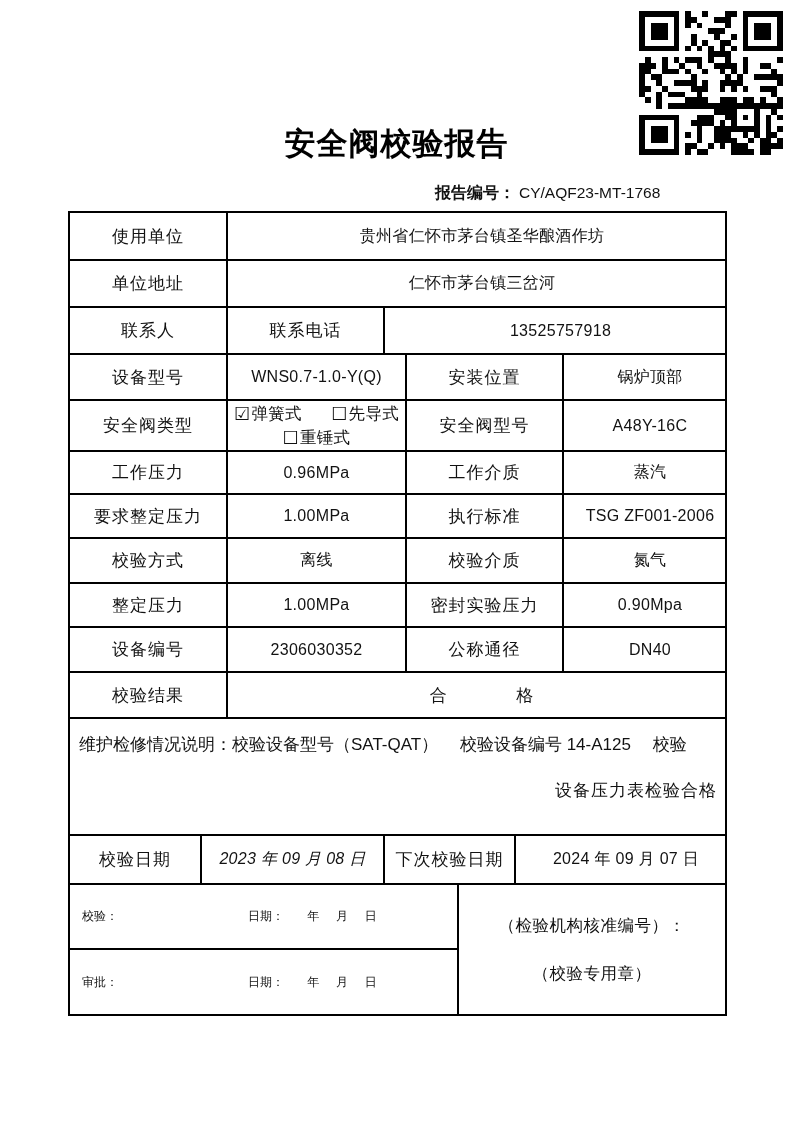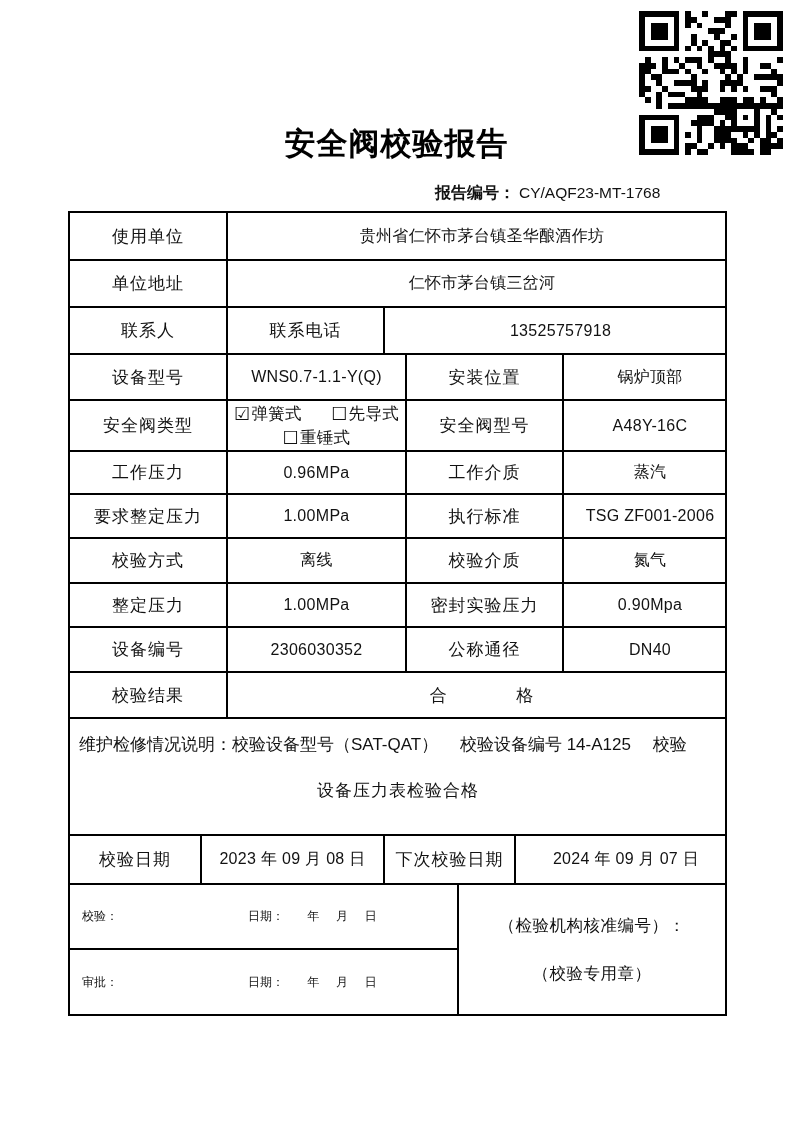--- a/index.html
+++ b/index.html
@@ -41,37 +41,37 @@
     border-right:2px solid #000;
     display:flex; align-items:center; justify-content:center;
     text-align:center; overflow:hidden;
   }
   .td:last-child { border-right:none; }
   .c1 { flex:0 0 158px; }
   .c2 { flex:0 0 179px; }
   .c3 { flex:0 0 157px; }
   .rest { flex:1 1 auto;padding-left:11px; }
   .d1 { flex:0 0 132px; }
-  .d2 { flex:0 0 183px; }
+  .d2 { flex:0 0 183px;font-style:italic; }
   .d3 { flex:0 0 131px; }
   .lab { font-size:17px; letter-spacing:1px; }
   .val { font-size:16px; letter-spacing:0.3px; }
   .pre { white-space:pre; }
 
   
   .cb-cell { flex-direction:column; justify-content:center; padding:2px 4px; font-size:16.5px; }
   .cb-line1 { display:flex; width:100%; justify-content:space-between; padding:0 2px; }
   .cb-line2 { margin-top:2px; text-align:center; }
   .cb-item { white-space:nowrap; display:inline-flex; align-items:center; }
   .cb-glyph { font-size:18px; margin-right:1px; line-height:1; }
 
   
   .maint { display:block; padding:14px 8px 0 9px; text-align:left; }
   .maint-line1 { font-size:17px; white-space:pre; overflow:hidden; }
-  .maint-line2 { margin-top:23px; text-align:center; font-size:17px; letter-spacing:1px; }
+  .maint-line2 { margin-top:23px; text-align:right; font-size:17px; letter-spacing:1px; }
 
   
   .sign-section { display:flex; height:129px; }
   .sign-left { flex:0 0 389px; border-right:2px solid #000; display:flex; flex-direction:column; }
   .sign-row { display:flex; align-items:center; padding-left:12px; font-size:12px; }
   .srow1 { height:65px; border-bottom:2px solid #000; }
   .srow2 { flex:1; }
   .sign-date { margin-left:130px; white-space:pre; }
   .sign-right {
     flex:1; display:flex; flex-direction:column; align-items:center; justify-content:center;
@@ -418,21 +418,21 @@
     </div>
 
     <div class="tr h47">
       <div class="td c1 lab">联系人</div>
       <div class="td c3 lab">联系电话</div>
       <div class="td rest val">13525757918</div>
     </div>
 
     <div class="tr h46">
       <div class="td c1 lab">设备型号</div>
-      <div class="td c2 val">WNS0.7-1.1-Y(Q)</div>
+      <div class="td c2 val">WNS0.7-1.0-Y(Q)</div>
       <div class="td c3 lab">安装位置</div>
       <div class="td rest val">锅炉顶部</div>
     </div>
 
     <div class="tr h51">
       <div class="td c1 lab">安全阀类型</div>
       <div class="td c2 val cb-cell">
         <div class="cb-line1">
           <span class="cb-item">
               <span class="cb-glyph">☑</span>

